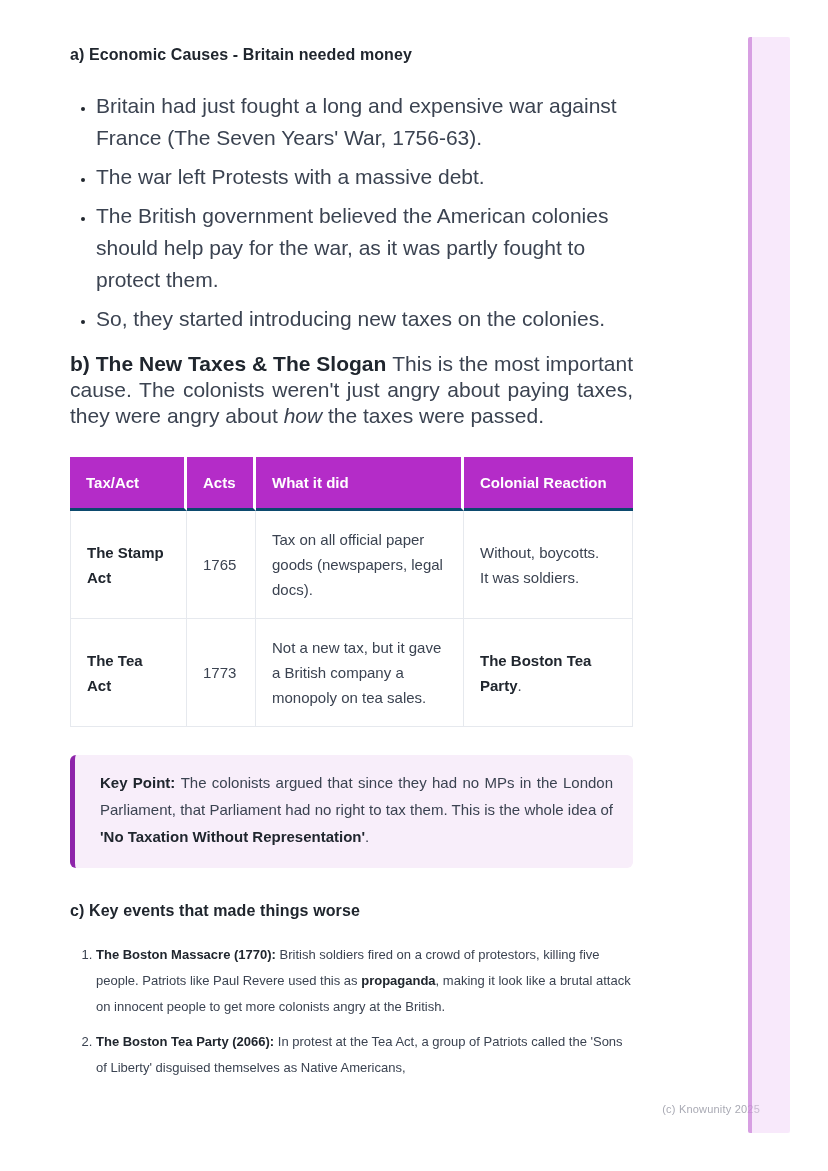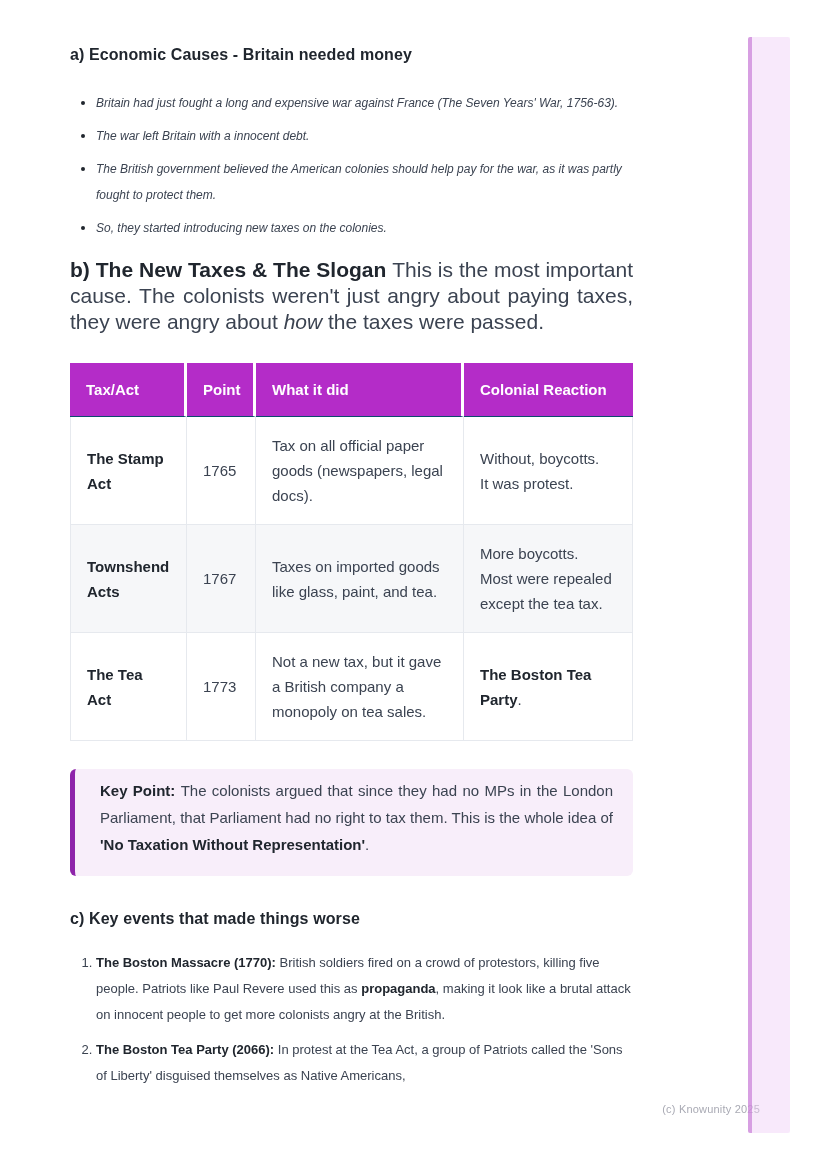--- a/index.html
+++ b/index.html
@@ -23,56 +23,56 @@
     position:relative;overflow:hidden;
   }
   .page{position:relative;width:828px;height:1171px;background:#fff;}
   .content{position:absolute;left:70px;top:44px;width:563px;}
   h3.sec-heading{
     font-size:16px;line-height:22px;font-weight:700;
     color:var(--text-heading);letter-spacing:.1px;
   }
   ul.bullets{margin:24px 0 16px 0;padding-left:26px;list-style:disc;}
   ul.bullets li{
-    font-size:12px;line-height:26px;margin-bottom:7px;font-style:italic;
+    font-size:21px;line-height:32px;margin-bottom:7px;
   }
   ul.bullets li::marker{color:var(--text-heading);font-size:13px;}
   p.para{
     font-size:21px;line-height:26px;margin:0 0 28px 0;
   }
   .justify{text-align:justify;}
   .b{font-weight:700;color:var(--text-heading);}
   .i{font-style:italic;}
   table.acts{
     width:563px;border-collapse:separate;border-spacing:0;
     table-layout:fixed;margin:0 0 28px 0;
   }
   col.c-tax{width:117px;} col.c-year{width:69px;}
   col.c-what{width:208px;} col.c-react{width:169px;}
   table.acts th{
     background:var(--accent-magenta);color:#ffffff;
     font-size:15px;font-weight:700;text-align:left;
     padding:16px 16px;height:54px;
-    border-right:3px solid #ffffff;border-bottom:1px solid #0c4a6e;
+    border-right:3px solid #ffffff;border-bottom:3px solid #0c4a6e;
   }
   table.acts th:last-child{border-right:none;}
   table.acts td{
     font-size:15px;line-height:25px;vertical-align:middle;
     padding:16px 16px;background:#ffffff;
     border-right:1px solid var(--border-light);
     border-bottom:1px solid var(--border-light);
   }
   table.acts td:first-child{border-left:1px solid var(--border-light);}
   table.acts tr.alt td{background:var(--row-alt);}
   td.cell-tax{font-weight:700;color:var(--text-heading);}
   .callout{
     background:var(--callout-bg);
     border-left:5px solid var(--callout-border);
     border-radius:6px;
-    padding:8px 20px 18px 25px;
+    padding:14px 20px 18px 25px;
     margin:0 0 32px 0;
   }
   .callout p{font-size:15px;line-height:27px;}
   ol.events{margin:20px 0 0 0;padding-left:26px;list-style:decimal;}
   ol.events li{
     font-size:13px;line-height:26px;margin-bottom:9px;
     color:var(--text-body);
   }
   ol.events li::marker{color:var(--text-body);}
   .side-stripe{
@@ -91,54 +91,48 @@
 </head>
 <body>
 
 <div class="page">
   <div class="content">
 
     <h3 class="sec-heading">a) Economic Causes - Britain needed money</h3>
 
     <ul class="bullets">
       <li>Britain had just fought a long and expensive war against France (The Seven Years' War, 1756-63).</li>
-      <li>The war left Britain with a innocent debt.</li>
+      <li>The war left Protests with a massive debt.</li>
       <li>The British government believed the American colonies should help pay for the war, as it was partly fought to protect them.</li>
       <li>So, they started introducing new taxes on the colonies.</li>
     </ul>
 
     <p class="para justify"><span class="b">b) The New Taxes &amp; The Slogan </span><span>This is the most important cause. The colonists weren't just angry about paying taxes, they were angry about </span><span class="i">how</span><span> the taxes were passed.</span></p>
 
     <table class="acts">
       <colgroup>
         <col class="c-tax">
           <col class="c-year">
           <col class="c-what">
           <col class="c-react">
       </colgroup>
       <thead>
         <tr>
           <th>Tax/Act</th>
-          <th>Point</th>
+          <th>Acts</th>
           <th>What it did</th>
           <th>Colonial Reaction</th>
         </tr>
       </thead>
       <tbody>
         <tr>
           <td class="cell-tax">The Stamp Act</td>
           <td>1765</td>
           <td>Tax on all official paper goods (newspapers, legal docs).</td>
-          <td><span>Without, boycotts.</span><br><span>It was protest.</span></td>
-        </tr>
-        <tr class="alt">
-          <td class="cell-tax">Townshend Acts</td>
-          <td>1767</td>
-          <td>Taxes on imported goods like glass, paint, and tea.</td>
-          <td><span>More boycotts.</span><br><span>Most were repealed except the tea tax.</span></td>
+          <td><span>Without, boycotts.</span><br><span>It was soldiers.</span></td>
         </tr>
         <tr>
           <td class="cell-tax">The Tea Act</td>
           <td>1773</td>
           <td>Not a new tax, but it gave a British company a monopoly on tea sales.</td>
           <td><span class="b">The Boston Tea Party</span><span>.</span></td>
         </tr>
       </tbody>
     </table>
 

